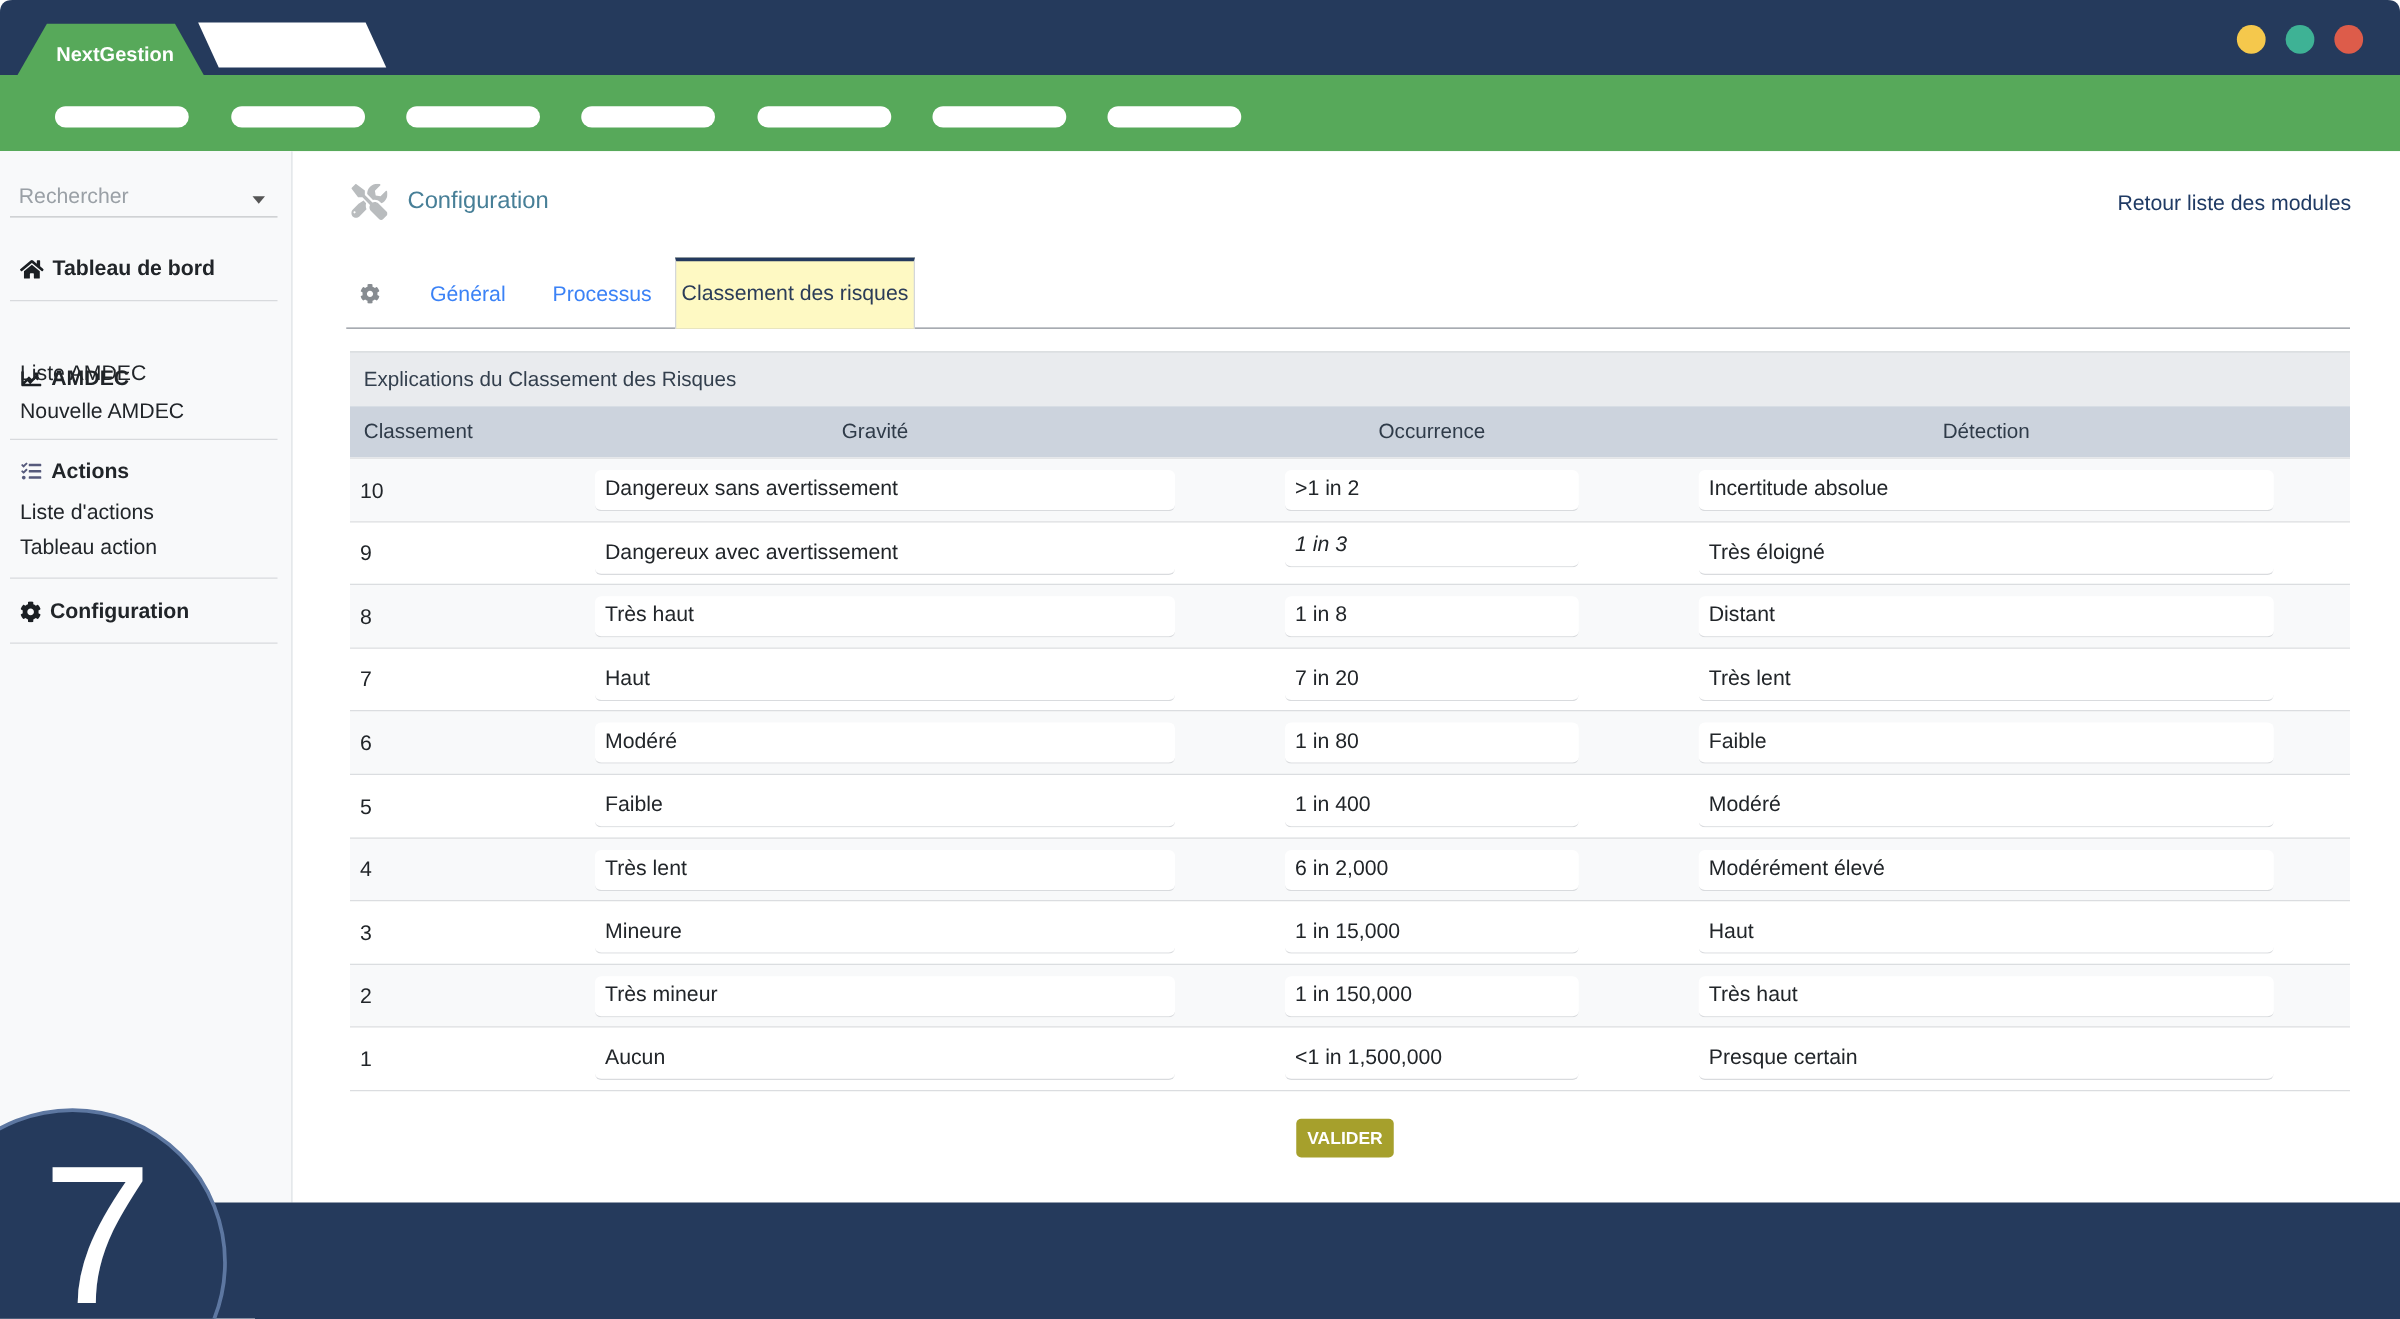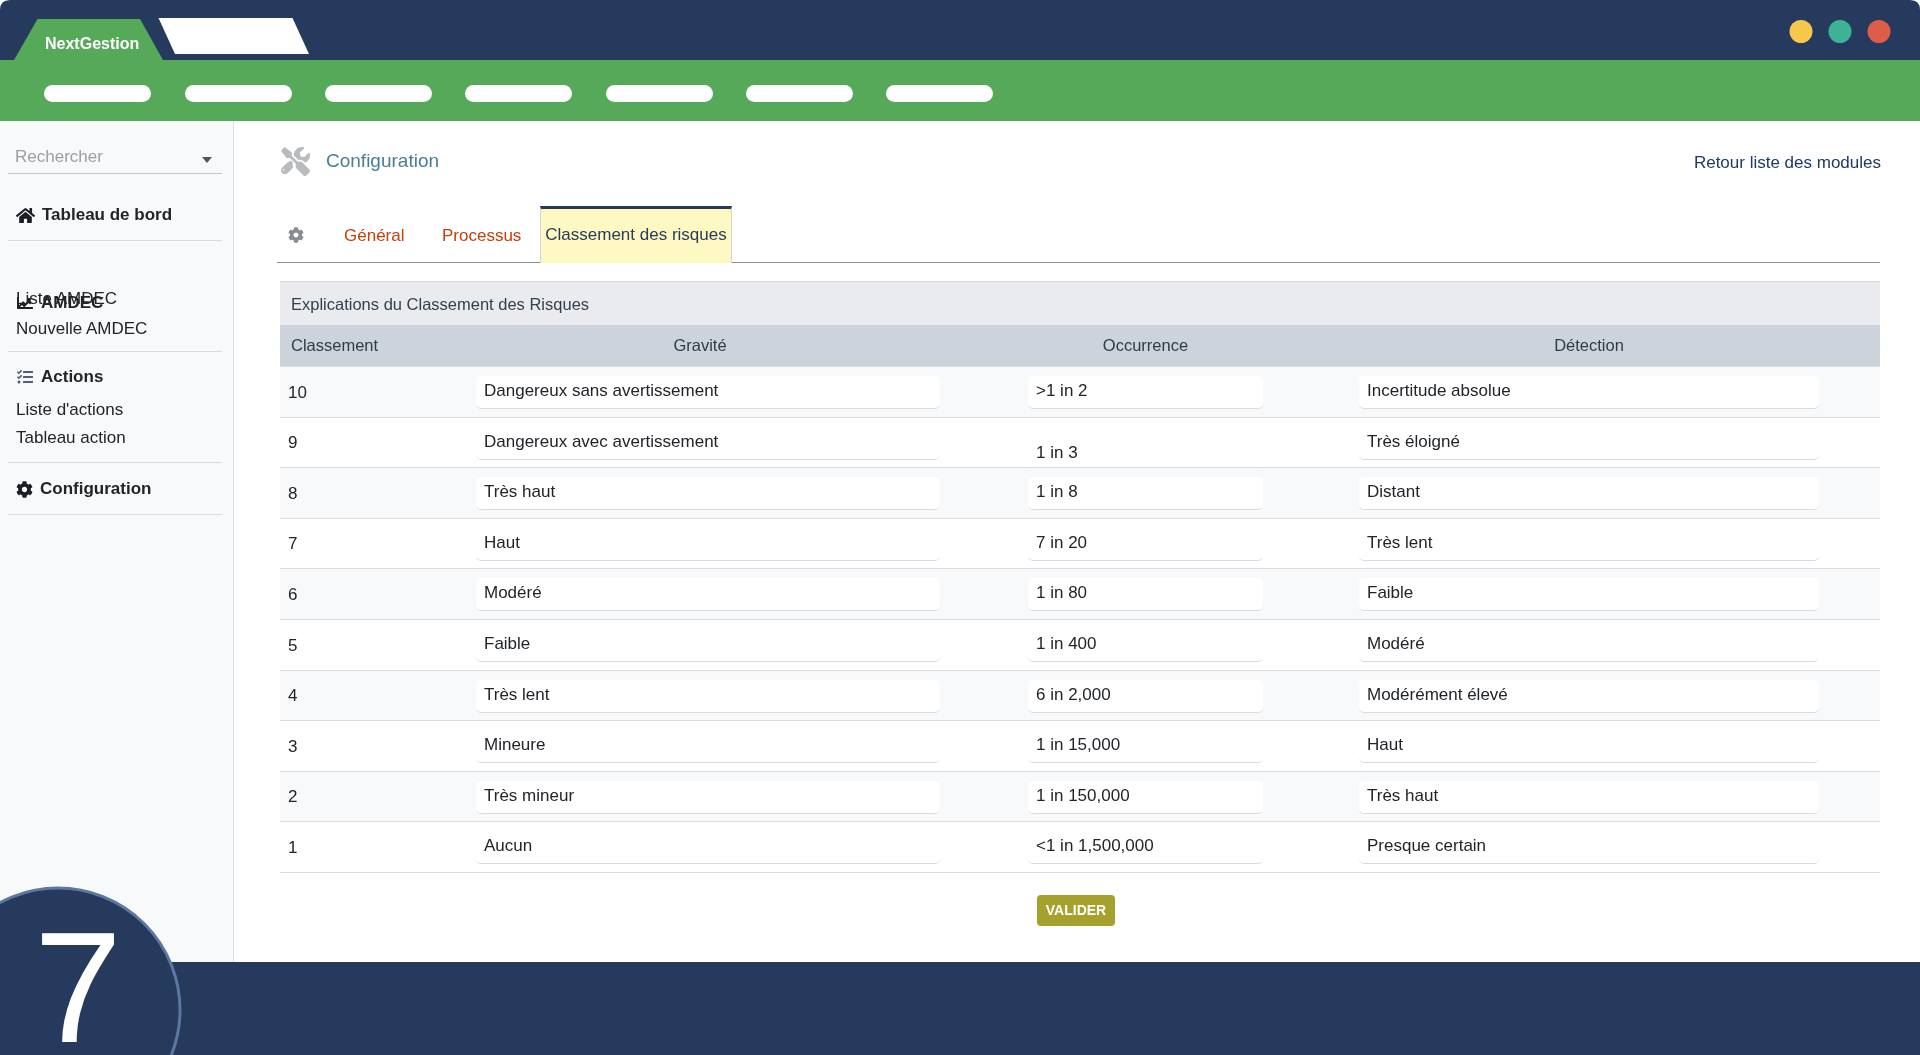--- a/index.html
+++ b/index.html
@@ -18,21 +18,21 @@
 #search { position:absolute; left:8px; top:20px; width:214px; height:33px; border-bottom:1px solid #c2c5c8; color:#9aa0a6; font-size:17px; }
 #search span.txt { position:absolute; left:7px; top:6px; }
 #search .caret { position:absolute; right:10px; top:16px; width:0; height:0; border-left:5px solid transparent; border-right:5px solid transparent; border-top:6px solid #555; }
 
 #title-ic { left:281px; top:147px; }
 #title { left:326px; top:150px; font-size:19px; color:#477f97; }
 #retour { top:153px; right:39px; font-size:17px; color:#1f3a64; }
 
 #tabline { left:277px; top:262px; width:1603px; height:0; border-top:1px solid #8a9098; }
 #tab-gear { left:288px; top:227px; }
-.tab { top:226px; font-size:17px; color:#c2410c; }
+.tab { top:226px; font-size:17px; color:#3b82f6; }
 #tab1 { left:344px; }
 #tab2 { left:442px; }
 #tab-active { left:540px; top:206px; width:192px; height:57px; background:#fef9c3; border-top:3px solid #243a5e; border-left:1px solid #d4d7da; border-right:1px solid #d4d7da; font-size:17px; color:#2b3c58; text-align:center; line-height:51px; }
 
 #panel-hd { left:280px; top:281px; width:1600px; height:44px; background:#e9ebee; border-top:1px solid #d6d9dc; font-size:16.5px; color:#333f4d; line-height:44px; padding-left:11px; }
 #thead { left:280px; top:325px; width:1600px; height:41px; background:#ccd3dd; font-size:16.5px; color:#2f3b49;padding-left:41px; }
 #thead span { position:absolute; top:0; line-height:41px; }
 .row { left:280px; width:1600px; border-top:1px solid #dbdde0; font-size:17px; }
 .row.odd { background:#f8f9fa; }
 .row .num { position:absolute; left:8px; top:0; }
@@ -131,21 +131,21 @@
   <div id="rows">
   <div class="abs row odd" style="top:366px;height:51px;">
         <span class="num" style="line-height:51px;">10</span>
         <span class="inp c2" style="top:9px;">Dangereux sans avertissement</span>
         <span class="inp c3" style="top:9px;">&gt;1 in 2</span>
         <span class="inp c4" style="top:9px;">Incertitude absolue</span>
       </div>
   <div class="abs row" style="top:417px;height:50px;">
         <span class="num" style="line-height:50px;">9</span>
         <span class="inp c2" style="top:9px;">Dangereux avec avertissement</span>
-        <span class="inp c3" style="top:20px;">1 in 3</span>
+        <span class="inp c3" style="top:3px;font-style:italic;">1 in 3</span>
         <span class="inp c4" style="top:9px;">Très éloigné</span>
       </div>
   <div class="abs row odd" style="top:467px;height:51px;">
         <span class="num" style="line-height:51px;">8</span>
         <span class="inp c2" style="top:9px;">Très haut</span>
         <span class="inp c3" style="top:9px;">1 in 8</span>
         <span class="inp c4" style="top:9px;">Distant</span>
       </div>
   <div class="abs row" style="top:518px;height:50px;">
         <span class="num" style="line-height:50px;">7</span>

